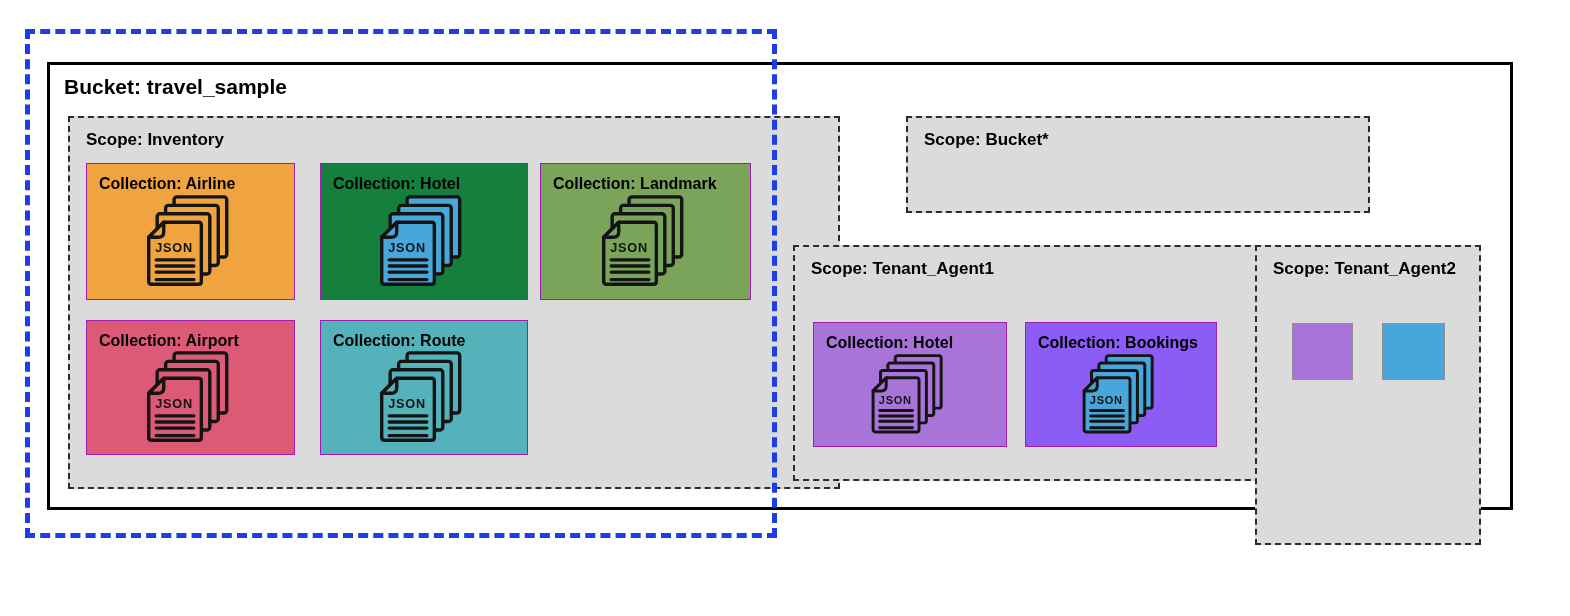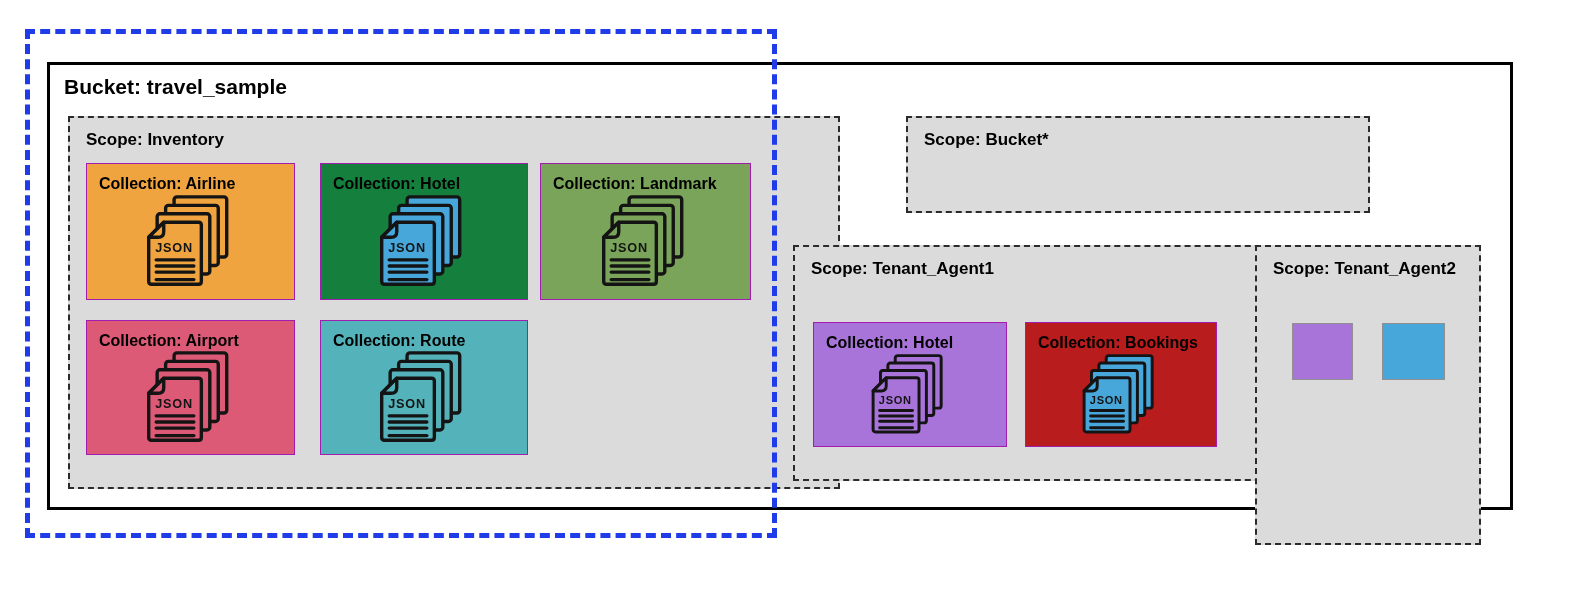--- a/index.html
+++ b/index.html
@@ -144,21 +144,21 @@
 
       <div class="card card-users" style="background: rgb(169, 116, 217); --doc-fill: #a974d9;">
         <div class="card-label">Collection: Hotel</div>
         <div class="card-icon icon-md">
             <svg viewBox="0 0 100 100">
               <use href="#json-doc"></use>
             </svg>
           </div>
       </div>
 
-      <div class="card card-bookings" style="background: #b91c1c; --doc-fill: #47a7db;">
+      <div class="card card-bookings" style="background: #8b5cf6; --doc-fill: #47a7db;">
         <div class="card-label">Collection: Bookings</div>
         <div class="card-icon icon-md">
             <svg viewBox="0 0 100 100">
               <use href="#json-doc"></use>
             </svg>
           </div>
       </div>
     </div>
 
     <div class="scope scope-tenant2" style="background: rgb(219, 219, 219); --doc-fill: #dbdbdb;">

